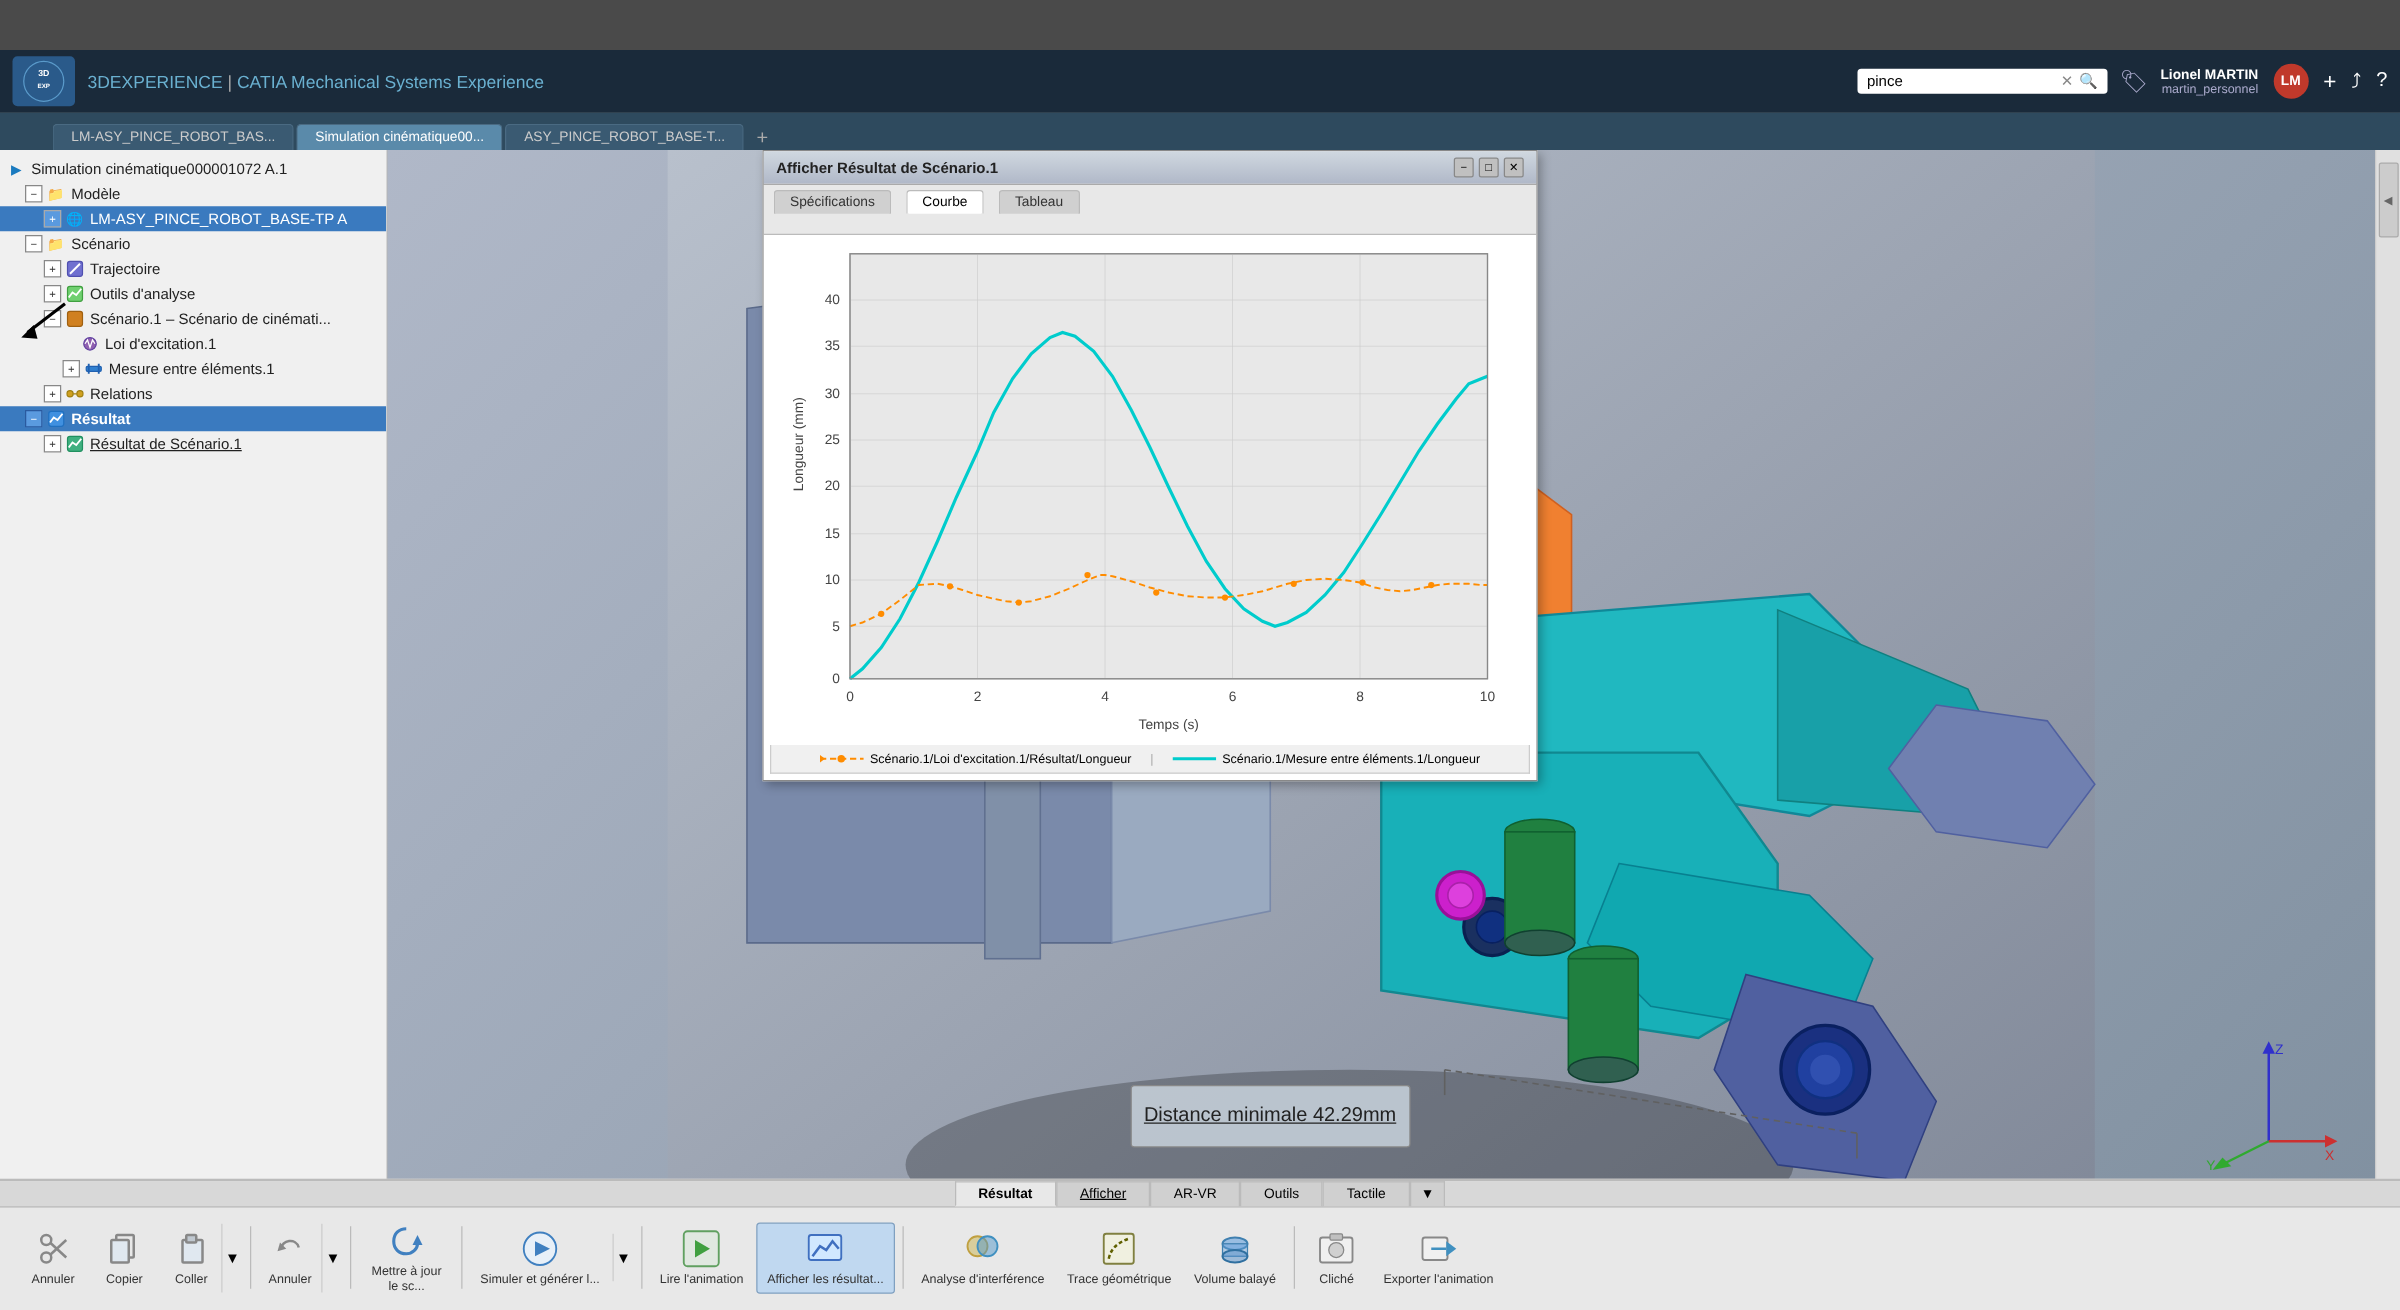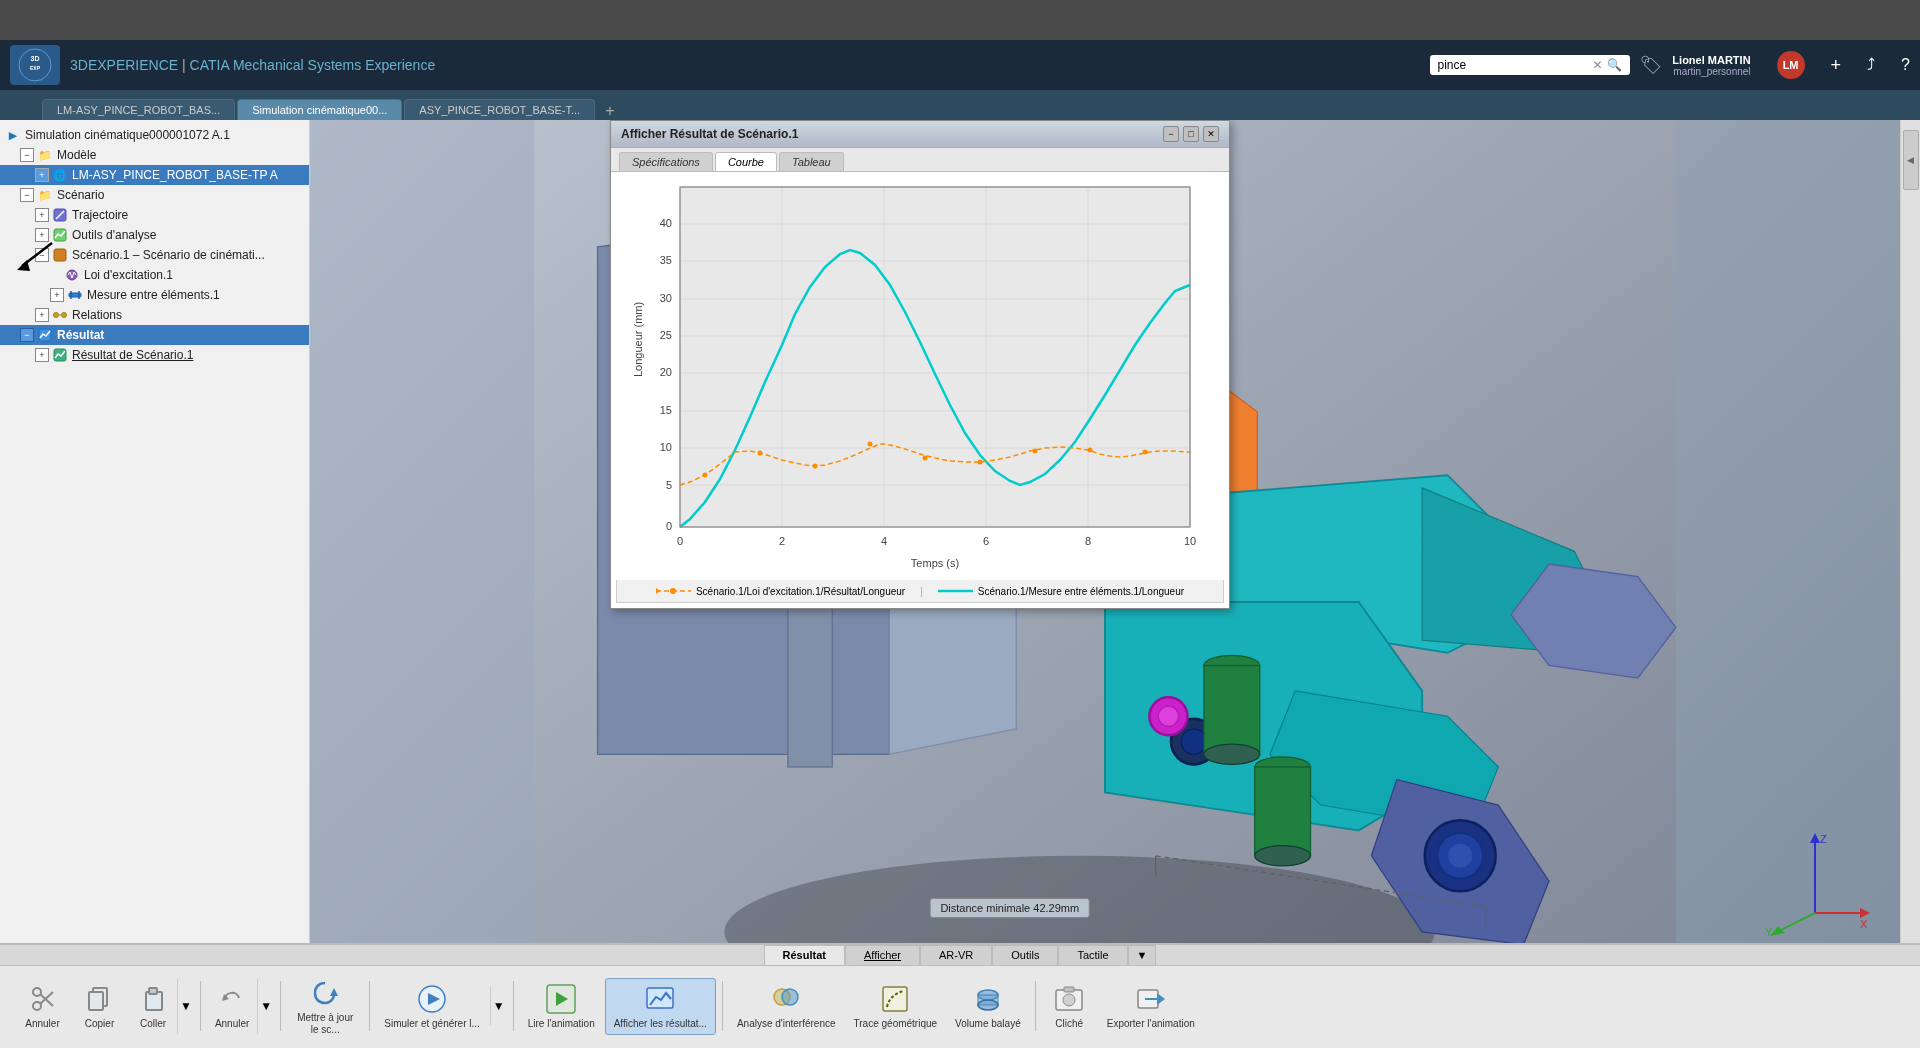--- a/index.html
+++ b/index.html
@@ -7,21 +7,21 @@
 
     
     #topbar {
       width: 100%; height: 50px; background: #1a2a3a; display: flex; align-items: center; padding: 0 10px; gap: 10px; margin-top: 40px;
     }
     #topbar .logo { width: 50px; height: 40px; background: #2a5a8a; border-radius: 4px; display: flex; align-items: center; justify-content: center; color: white; font-size: 10px; font-weight: bold; }
     #topbar .app-title { color: white; font-size: 14px; font-weight: 500; flex: 1; }
     #topbar .app-title span { color: #6ab0d0; }
     #search-bar { background: white; border-radius: 3px; display: flex; align-items: center; padding: 3px 8px; gap: 5px; width: 200px; }
     #search-bar input { border: none; outline: none; font-size: 12px; width: 160px; }
-    #topbar .user-area { display: flex; align-items: center; gap: 26px; color: white; font-size: 11px; }
+    #topbar .user-area { display: flex; align-items: center; gap: 12px; color: white; font-size: 11px; }
     #topbar .user-avatar { width: 28px; height: 28px; background: #c0392b; border-radius: 50%; display: flex; align-items: center; justify-content: center; color: white; font-size: 11px; font-weight: bold; }
 
     
     #tabbar {
       width: 100%; height: 30px; background: #2e4a5e; display: flex; align-items: flex-end; padding-left: 10px;
     }
     .tab {
       padding: 4px 14px; font-size: 11px; color: #ccc; background: #3a5a72; border-radius: 4px 4px 0 0; margin-right: 2px; cursor: pointer; white-space: nowrap; border: 1px solid #4a6a82; border-bottom: none;
     }
     .tab.active { background: #5a8aaa; color: white; }
@@ -44,40 +44,40 @@
     .expand-btn { width: 14px; height: 14px; border: 1px solid #888; background: white; display: inline-flex; align-items: center; justify-content: center; font-size: 9px; cursor: pointer; margin-right: 3px; flex-shrink: 0; color: #333; }
 
     
     #viewport {
       flex: 1; background: linear-gradient(135deg, #b0b8c8 0%, #8090a0 100%); position: relative; overflow: hidden;
     }
 
     
     .distance-label {
       position: absolute; bottom: 380px; left: 50%; transform: translateX(-40%);
-      background: rgba(200,210,220,0.85); border: 1px solid #888; padding: 3px 10px; font-size: 11px; color: #222; border-radius: 3px; white-space: nowrap;
+      background: rgba(200,210,220,0.85); border: 1px solid #888; padding: 15px 10px; font-size: 16px; color: #222; border-radius: 3px; white-space: nowrap; text-decoration: underline;
     }
 
     
     #right-panel {
       width: 20px; background: #e0e0e0; border-left: 1px solid #ccc; display: flex; flex-direction: column; align-items: center; padding-top: 10px; gap: 5px;
     }
     .right-btn { width: 16px; height: 60px; background: #ccc; border: 1px solid #aaa; border-radius: 2px; display: flex; align-items: center; justify-content: center; font-size: 8px; writing-mode: vertical-rl; cursor: pointer; }
 
     
     #chart-window {
       position: absolute; top: 0; left: 450px; width: 620px; background: white; border: 1px solid #888; box-shadow: 3px 3px 8px rgba(0,0,0,0.3); z-index: 100;
     }
     #chart-titlebar {
       background: linear-gradient(to bottom, #d0d8e0, #b0b8c8); padding: 5px 10px; display: flex; align-items: center; justify-content: space-between; border-bottom: 1px solid #aaa;
     }
     #chart-titlebar .title { font-size: 12px; font-weight: bold; color: #222; }
     #chart-titlebar .win-btns { display: flex; gap: 4px; }
     .win-btn { width: 16px; height: 16px; background: #c0c0c0; border: 1px solid #888; border-radius: 2px; display: flex; align-items: center; justify-content: center; font-size: 9px; cursor: pointer; }
-    #chart-tabs { display: flex; background: #e8e8e8; border-bottom: 1px solid #bbb; padding: 4px 8px 0; gap: 2px; font-style: italic; }
+    #chart-tabs { display: flex; background: #e8e8e8; border-bottom: 1px solid #bbb; padding: 4px 8px 16px; gap: 12px; }
     .chart-tab { padding: 3px 12px; font-size: 11px; border: 1px solid #bbb; border-bottom: none; background: #d0d0d0; border-radius: 3px 3px 0 0; cursor: pointer; color: #333; }
     .chart-tab.active { background: white; color: #000; }
     #chart-body { padding: 5px; background: white; }
 
     
     #chart-svg { width: 100%; }
 
     
     #chart-legend { display: flex; gap: 20px; padding: 5px 10px; justify-content: center; background: #f8f8f8; border-top: 1px solid #ddd; font-size: 10px; }
     .legend-item { display: flex; align-items: center; gap: 5px; }

